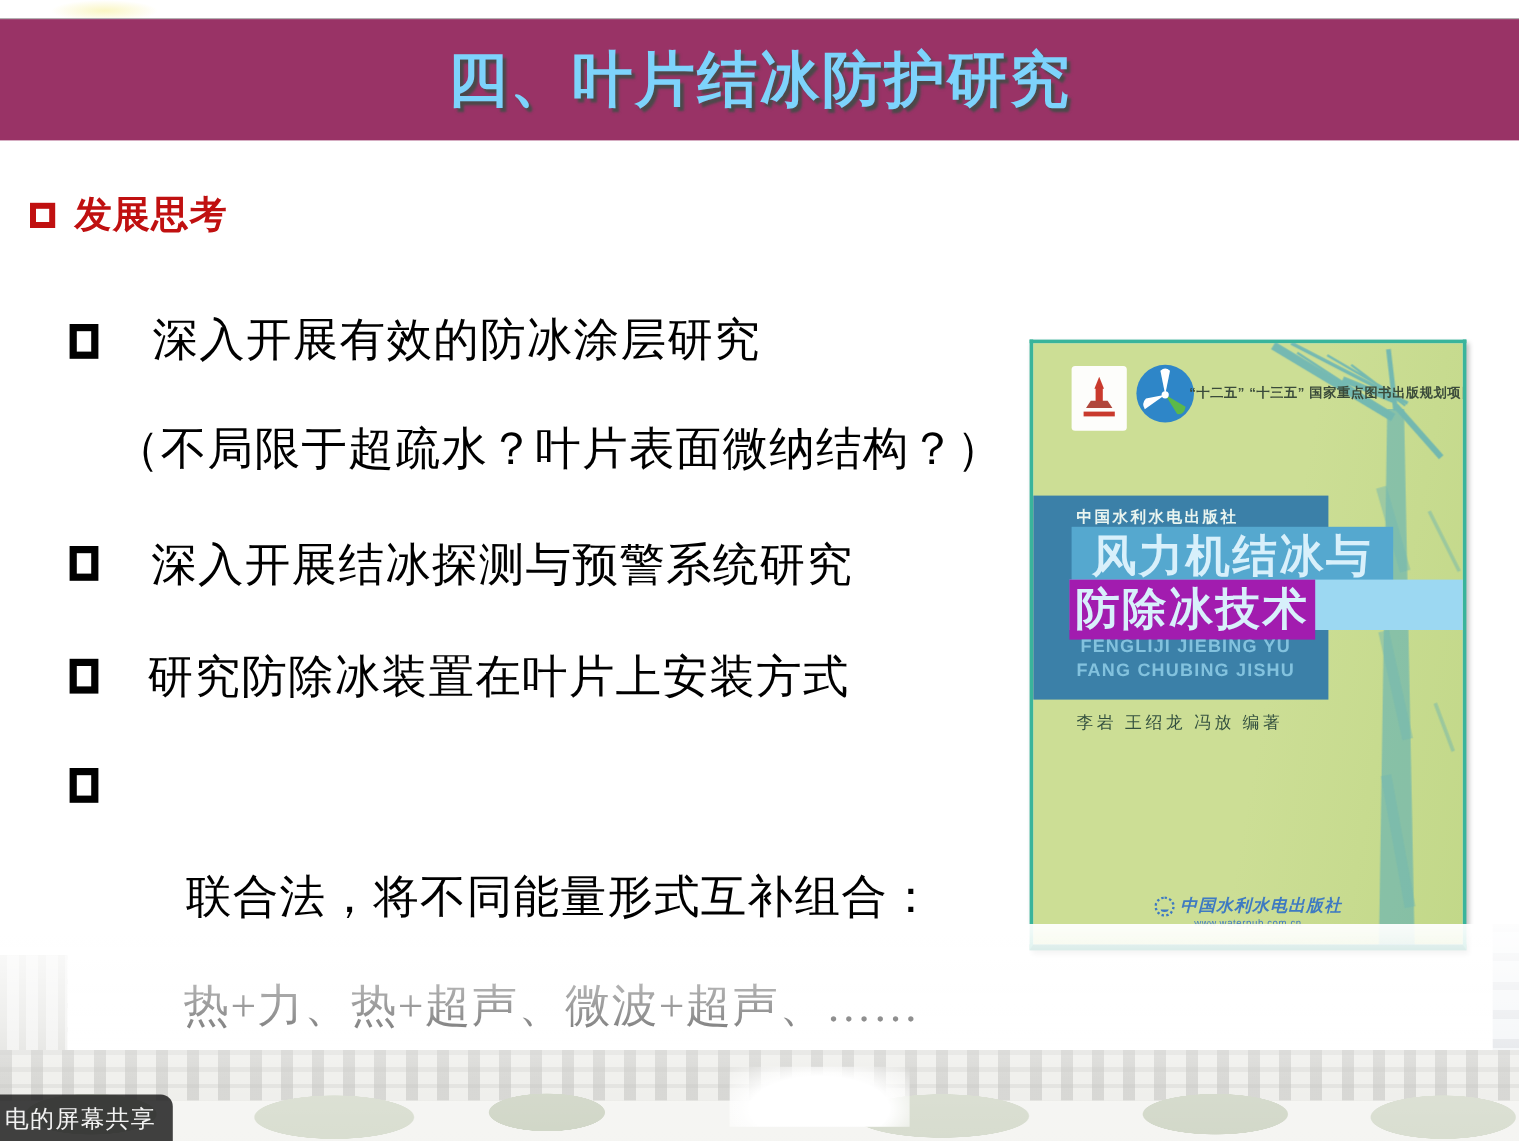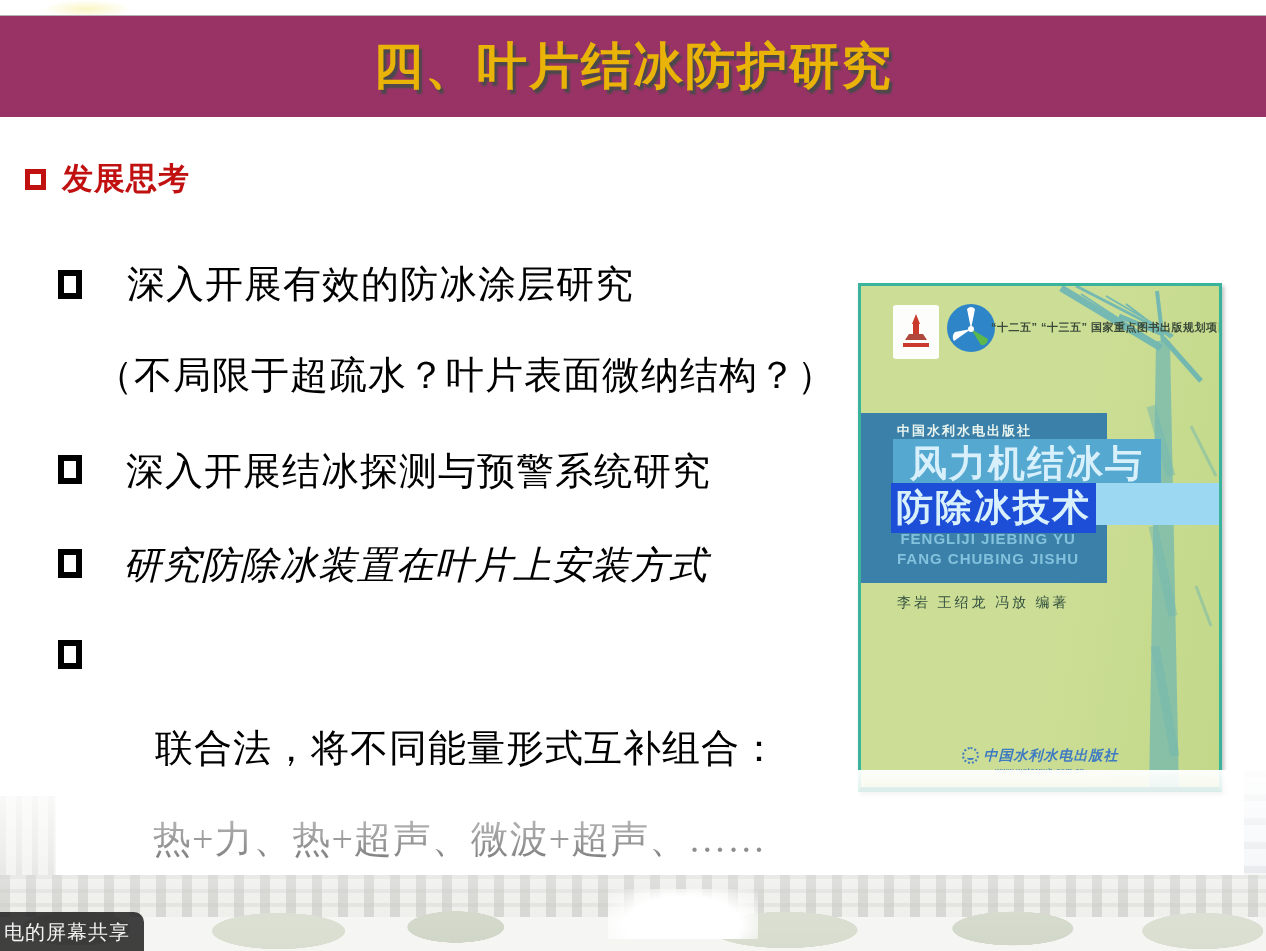--- a/index.html
+++ b/index.html
@@ -6,41 +6,41 @@
   html,body { width:1266px; height:951px; }
   body { font-family:"Liberation Sans", sans-serif; background:#ffffff; overflow:hidden; }
   #stage { position:relative; width:1266px; height:951px; background:#ffffff; overflow:hidden; }
 
   
   .glow { position:absolute; left:42px; top:0; width:90px; height:18px;
           background:radial-gradient(ellipse at center, #faf6c4 0%, rgba(250,246,196,0) 70%); }
   .title-band { position:absolute; left:0; top:15px; width:1266px; height:102px;
                 background:#993366; border-top:1px solid #b5b0b3;
                 display:flex; align-items:center; justify-content:center; }
-  .title-band .t { font-size:50px; font-weight:bold; color:#eab308; letter-spacing:2px;
+  .title-band .t { font-size:50px; font-weight:bold; color:#7dd3fc; letter-spacing:2px;
                    text-shadow:3px 4px 2px #4a4a4a; font-family:"Liberation Sans", sans-serif; }
 
   
   .sec-bullet { position:absolute; left:25px; top:169px; width:21px; height:21px;
                 border:5px solid #c01010; background:transparent; }
   .sec-label { position:absolute; left:62px; top:158px; font-size:31px; font-weight:bold;
                color:#c01010; letter-spacing:1px; }
 
   
   .kai { font-family:"Liberation Serif", serif; color:#000; font-size:38px; line-height:1.05;
          letter-spacing:1px; white-space:nowrap; }
   .sq { position:absolute; width:24px; height:29px; border:6px solid #000; background:#fff; }
   .sq1 { left:58px; top:270px; }
   .sq2 { left:58px; top:455px; }
   .sq3 { left:58px; top:549px; }
   .sq4 { left:58px; top:640px; }
   .ln1 { position:absolute; left:127px; top:265px; }
   .ln1b{ position:absolute; left:95px;  top:356px; }
   .ln2 { position:absolute; left:126px; top:452px; }
-  .ln3 { position:absolute; left:123px; top:546px;font-style:italic; }
+  .ln3 { position:absolute; left:123px; top:546px; }
   .ln4 { position:absolute; left:125px; top:637px; }
   .ln4b{ position:absolute; left:155px; top:729px; }
   .ln4c{ position:absolute; left:153px; top:820px; }
 
   
   .cover { position:absolute; left:858px; top:283px; width:364px; height:509px;
            background:linear-gradient(100deg, #ccde95 55%, #c2d889 100%);
            border:3px solid #39b49b; border-bottom:5px solid #1e8a77;
            box-shadow:2px 3px 4px rgba(0,0,0,0.25); overflow:hidden; }
   .cover svg.turbine { position:absolute; left:0; top:0; }
@@ -49,21 +49,21 @@
   .badge2 { position:absolute; left:85px; top:17px; width:50px; height:50px; }
   .award  { position:absolute; left:130px; top:34px; font-size:11px; color:#3a4a3a; font-weight:bold;
             letter-spacing:0.5px; white-space:nowrap; }
   .band   { position:absolute; left:0; top:127px; width:246px; height:170px; background:#3b80a8; }
   .series { position:absolute; left:36px; top:136px; font-size:13px; color:#eaf5f0; letter-spacing:2px;
             font-weight:bold; white-space:nowrap; }
   .bt1 { position:absolute; left:32px; top:153px; background:#55a8cf; color:#d8f0fb;
          font-size:37px; font-weight:bold; padding:0 17px; letter-spacing:2px; white-space:nowrap;
          font-family:"Liberation Sans", sans-serif; }
   .striperow { position:absolute; left:30px; top:197px; right:0; height:42px; background:#9cd8f2; }
-  .bt2 { display:inline-block; background:#1d4ed8; color:#d8f0fb; font-size:37px; font-weight:bold;
+  .bt2 { display:inline-block; background:#a21caf; color:#d8f0fb; font-size:37px; font-weight:bold;
          padding:0 5px; letter-spacing:2px; white-space:nowrap; font-family:"Liberation Sans", sans-serif; }
   .pinyin { position:absolute; left:36px; top:243px; font-size:15px; font-weight:bold; color:#83c2de;
             letter-spacing:1px; line-height:1.35; white-space:nowrap;text-align:center; }
   .authors { position:absolute; left:36px; top:308px; font-size:14px; color:#33503f;
              letter-spacing:3px; font-family:"Liberation Serif", serif; white-space:nowrap; }
   .pubwrap { position:absolute; left:0; right:0; top:460px; text-align:center; color:#3e7ac2; }
   .publogo { display:inline-block; vertical-align:middle; width:17px; height:17px; border:2px dotted #3e7ac2;
              border-radius:50%; margin-right:5px; position:relative; }
   .publogo::after { content:""; position:absolute; left:3px; top:6px; width:7px; height:3px;
                     border-bottom:2px solid #3e7ac2; border-radius:50%; }

